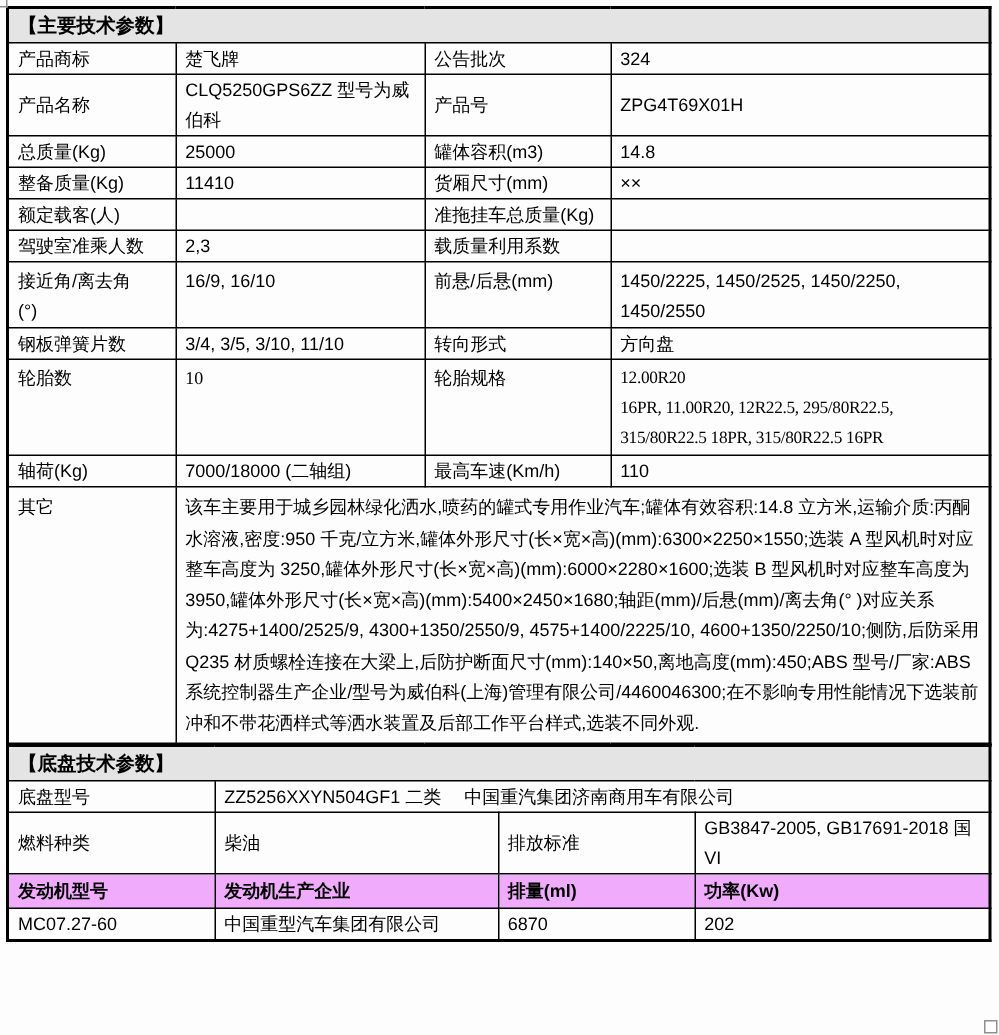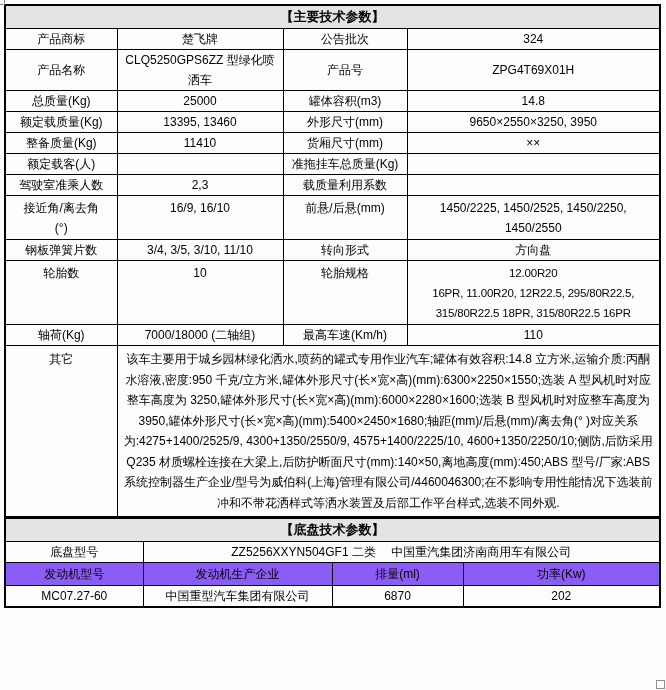--- a/index.html
+++ b/index.html
@@ -2,36 +2,36 @@
 <html><head>
 <meta charset="utf-8">
 <style>
   html,body{margin:0;padding:0;}
   body{
     width:666px;height:690px;position:relative;overflow:hidden;
     background:#fdfdfd;color:#000;
     font-family:"Liberation Sans","DejaVu Sans",sans-serif;
   }
   .sheet{position:absolute;left:4px;top:4px;}
-  table{border-collapse:collapse;table-layout:fixed;border:2px solid #000;text-align:center;}
+  table{border-collapse:collapse;table-layout:fixed;border:2px solid #000;}
   table.t1{width:655px;}
   table.t2{width:655px;margin-top:-1px;}
   td{
     border:1px solid #000;font-size:12px;line-height:20px;
     padding:0 6px;vertical-align:middle;overflow:hidden;
     white-space:pre-line;word-wrap:break-word;
   }
   tr.std td{height:20px;margin-top:16px;}
   tr.section-title td{
     height:22px;background:#e4e4e4;font-weight:bold;font-size:13px;
     white-space:nowrap;
   }
-  tr.hdr-row td{height:22px;background:#8b5cf6;}
+  tr.hdr-row td{height:22px;background:#f0abfc;font-weight:bold;}
   tr.tall2 td{height:41px;vertical-align:top;padding-top:2px;}
-  tr.tall3 td{height:61px;vertical-align:top;padding-top:2px;}
+  tr.tall3 td{height:61px;vertical-align:top;padding-top:2px;font-family:Liberation Serif, serif;}
   tr.other-row td{height:167px;vertical-align:top;padding-top:3px;line-height:20.5px;}
   td.tire-val{font-size:11.5px;letter-spacing:-0.2px;line-height:20px;}
   .handle{
     position:absolute;width:7px;height:7px;background:#fff;
     border:1px solid #8f8f8f;z-index:5;
   }
   #handle-nw{left:-4px;top:-4px;}
   #handle-se{left:656px;top:680px;}
 </style>
 </head>
@@ -55,35 +55,29 @@
     </tr>
 
     <tr class="std">
       <td>产品商标</td>
       <td>楚飞牌</td>
       <td>公告批次</td>
       <td>324</td>
     </tr>
     <tr class="std">
       <td>产品名称</td>
-      <td>CLQ5250GPS6ZZ 型绿化喷洒车</td>
+      <td>CLQ5250GPS6ZZ 型号为威伯科</td>
       <td>产品号</td>
       <td>ZPG4T69X01H</td>
     </tr>
     <tr class="std">
       <td>总质量(Kg)</td>
       <td>25000</td>
       <td>罐体容积(m3)</td>
       <td>14.8</td>
-    </tr>
-    <tr class="std">
-      <td>额定载质量(Kg)</td>
-      <td>13395, 13460</td>
-      <td>外形尺寸(mm)</td>
-      <td>9650×2550×3250, 3950</td>
     </tr>
     <tr class="std">
       <td>整备质量(Kg)</td>
       <td>11410</td>
       <td>货厢尺寸(mm)</td>
       <td>××</td>
     </tr>
     <tr class="std">
       <td>额定载客(人)</td>
       <td></td>
@@ -137,20 +131,26 @@
         <col style="width:197px">
       </colgroup>
     <tbody>
         <tr class="section-title">
       <td colspan="4">【底盘技术参数】</td>
     </tr>
     <tr class="std">
       <td>底盘型号</td>
       <td colspan="3">ZZ5256XXYN504GF1 二类　 中国重汽集团济南商用车有限公司</td>
     </tr>
+    <tr class="std">
+      <td>燃料种类</td>
+      <td>柴油</td>
+      <td>排放标准</td>
+      <td>GB3847-2005, GB17691-2018 国VI</td>
+    </tr>
     <tr class="hdr-row">
       <td>发动机型号</td>
       <td>发动机生产企业</td>
       <td>排量(ml)</td>
       <td>功率(Kw)</td>
     </tr>
     <tr class="std">
       <td>MC07.27-60</td>
       <td>中国重型汽车集团有限公司</td>
       <td>6870</td>

